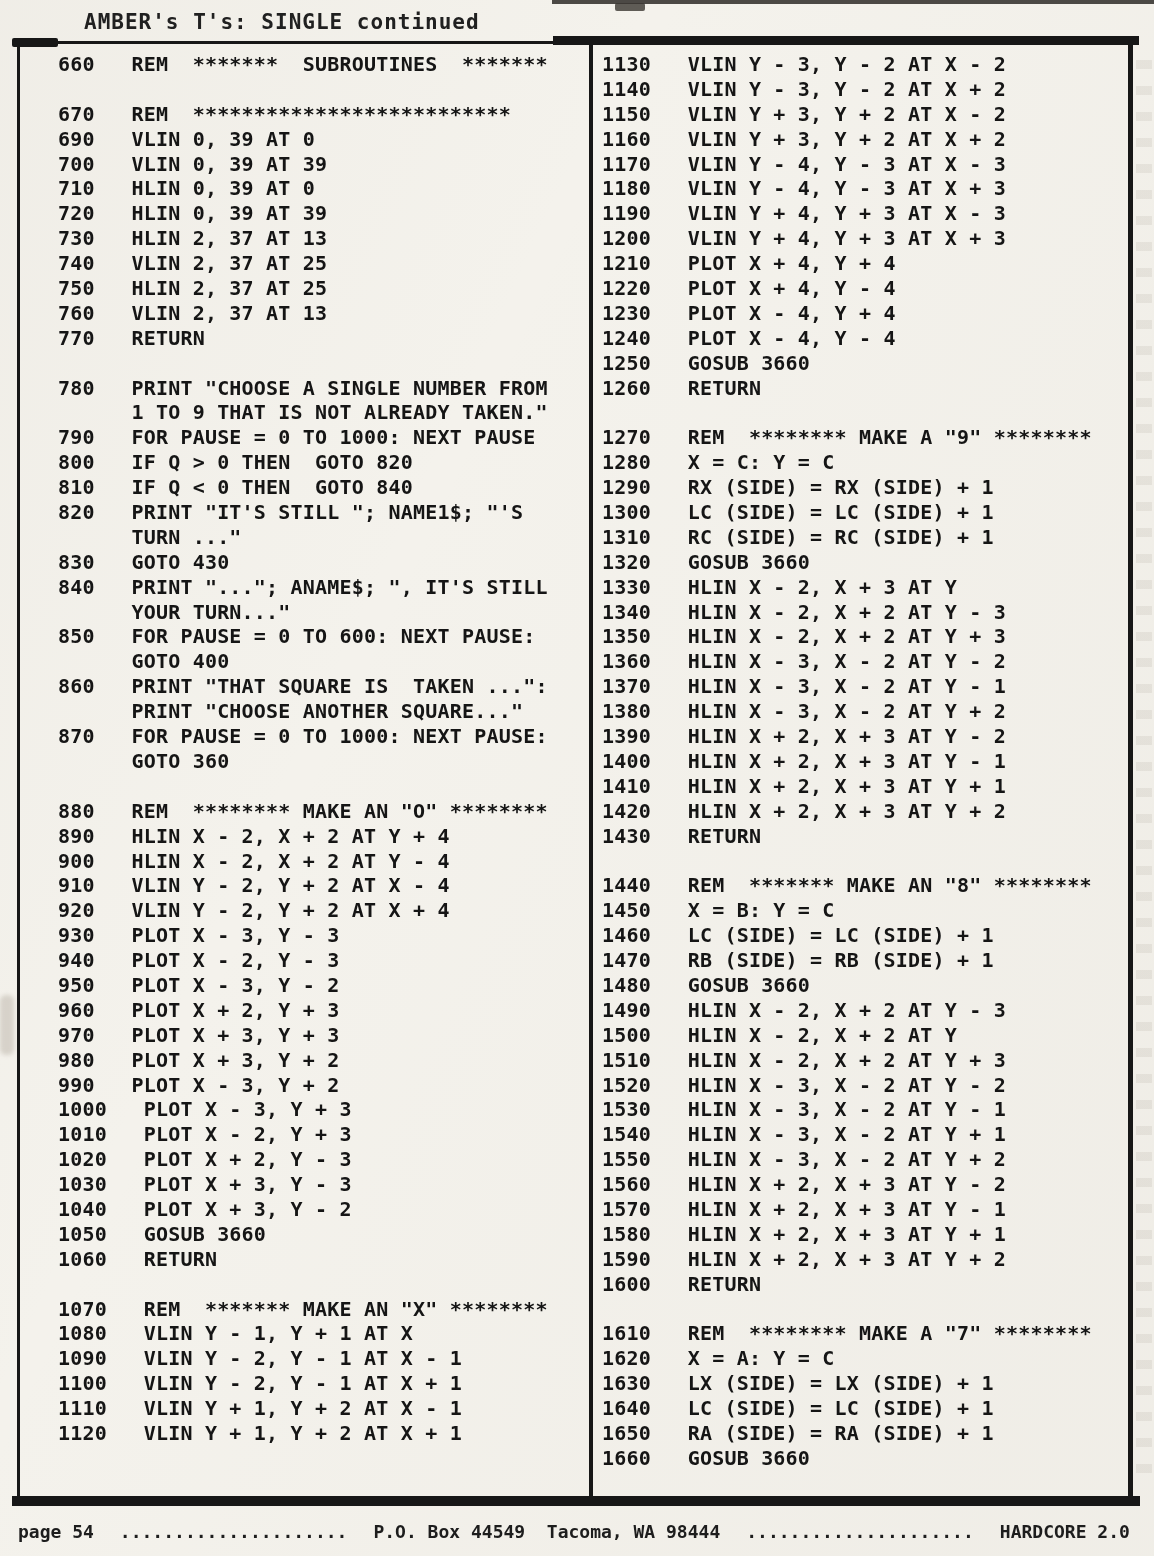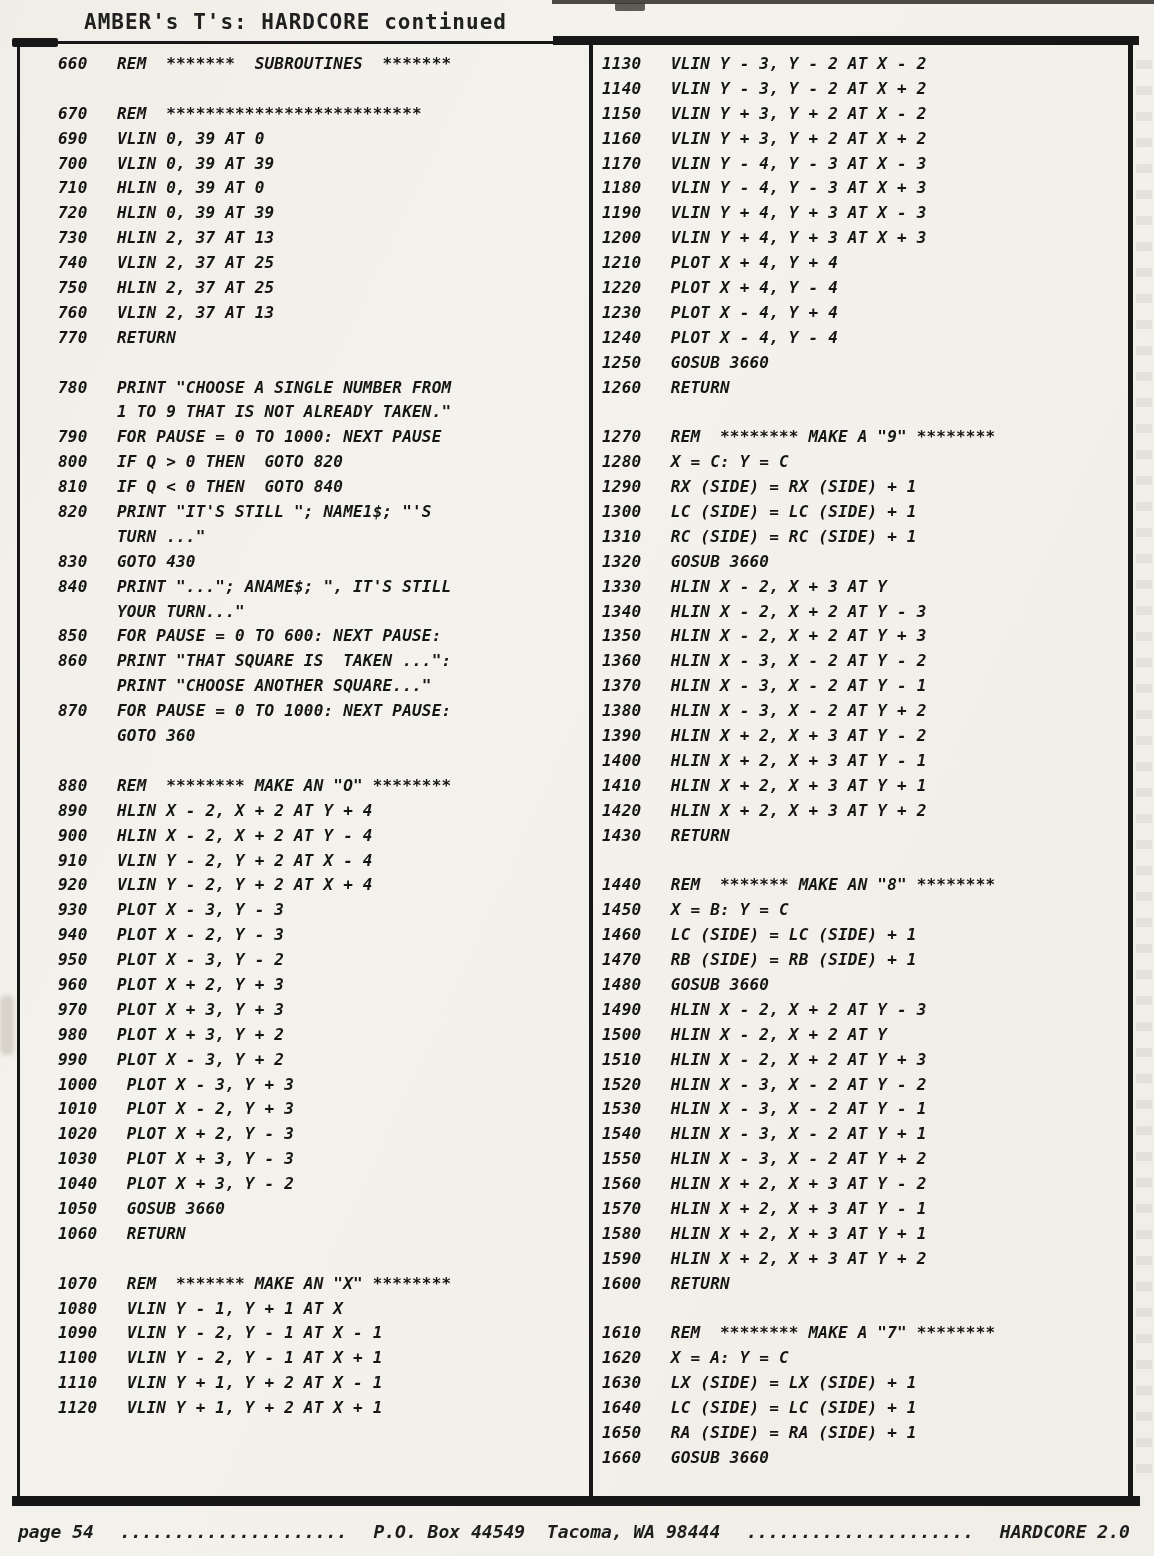--- a/index.html
+++ b/index.html
@@ -24,39 +24,37 @@
   
   #header-title{
     position:absolute;left:84px;top:10px;
     font-size:21px;font-weight:bold;letter-spacing:1px;
     white-space:pre;color:#202020;
   }
 
   
   .code-col{
     position:absolute;top:52px;
-    font-size:16px;font-weight:bold;letter-spacing:0.2px;
+    font-size:20px;font-weight:bold;letter-spacing:0.2px;
     color:#151515;
-    font-style:italic;
   }
   #left-col{left:58px;width:527px;}
   #right-col{left:602px;width:502px;}
   .code-row{
     white-space:pre;
     height:24.9px;line-height:24.9px;
     overflow:visible;
   }
 
   
   #footer{
     position:absolute;left:18px;top:1521px;width:1118px;
     display:flex;align-items:flex-start;
     font-size:18px;font-weight:bold;white-space:pre;
     color:#1d1d1d;
-    font-style:italic;
   }
   #footer .seg{margin-right:26px;}
   #footer .seg:last-child{margin-right:18px;}
 
   
   .artifact{position:absolute;pointer-events:none;}
   #top-edge-strip{left:552px;top:0;width:602px;height:4px;background:#2e2b28;opacity:.85;}
   #top-mark{left:615px;top:3px;width:30px;height:8px;background:#3a3631;border-radius:2px;opacity:.8;}
   #right-bleed{
     left:1136px;top:60px;width:16px;height:1430px;
@@ -73,21 +71,21 @@
 </style>
 </head>
 <body>
 
 <div class="artifact" id="paper-shade"></div>
 <div class="artifact" id="top-edge-strip"></div>
 <div class="artifact" id="top-mark"></div>
 <div class="artifact" id="right-bleed"></div>
 <div class="artifact" id="left-smudge"></div>
 
-<div id="header-title">AMBER's T's: HARDCORE continued</div>
+<div id="header-title">AMBER's T's: SINGLE continued</div>
 
 <div class="frame-line" id="top-left-nub"></div>
 <div class="frame-line" id="title-underline"></div>
 <div class="frame-line" id="top-border"></div>
 <div class="frame-line" id="left-border"></div>
 <div class="frame-line" id="right-border"></div>
 <div class="frame-line" id="divider"></div>
 <div class="frame-line" id="bottom-border"></div>
 
 <div class="code-col" id="left-col">
@@ -108,20 +106,21 @@
     <div class="code-row">      1 TO 9 THAT IS NOT ALREADY TAKEN."</div>
     <div class="code-row">790   FOR PAUSE = 0 TO 1000: NEXT PAUSE</div>
     <div class="code-row">800   IF Q &gt; 0 THEN  GOTO 820</div>
     <div class="code-row">810   IF Q &lt; 0 THEN  GOTO 840</div>
     <div class="code-row">820   PRINT "IT'S STILL "; NAME1$; "'S</div>
     <div class="code-row">      TURN ..."</div>
     <div class="code-row">830   GOTO 430</div>
     <div class="code-row">840   PRINT "..."; ANAME$; ", IT'S STILL</div>
     <div class="code-row">      YOUR TURN..."</div>
     <div class="code-row">850   FOR PAUSE = 0 TO 600: NEXT PAUSE:</div>
+    <div class="code-row">      GOTO 400</div>
     <div class="code-row">860   PRINT "THAT SQUARE IS  TAKEN ...":</div>
     <div class="code-row">      PRINT "CHOOSE ANOTHER SQUARE..."</div>
     <div class="code-row">870   FOR PAUSE = 0 TO 1000: NEXT PAUSE:</div>
     <div class="code-row">      GOTO 360</div>
     <div class="code-row"> </div>
     <div class="code-row">880   REM  ******** MAKE AN "O" ********</div>
     <div class="code-row">890   HLIN X - 2, X + 2 AT Y + 4</div>
     <div class="code-row">900   HLIN X - 2, X + 2 AT Y - 4</div>
     <div class="code-row">910   VLIN Y - 2, Y + 2 AT X - 4</div>
     <div class="code-row">920   VLIN Y - 2, Y + 2 AT X + 4</div>

